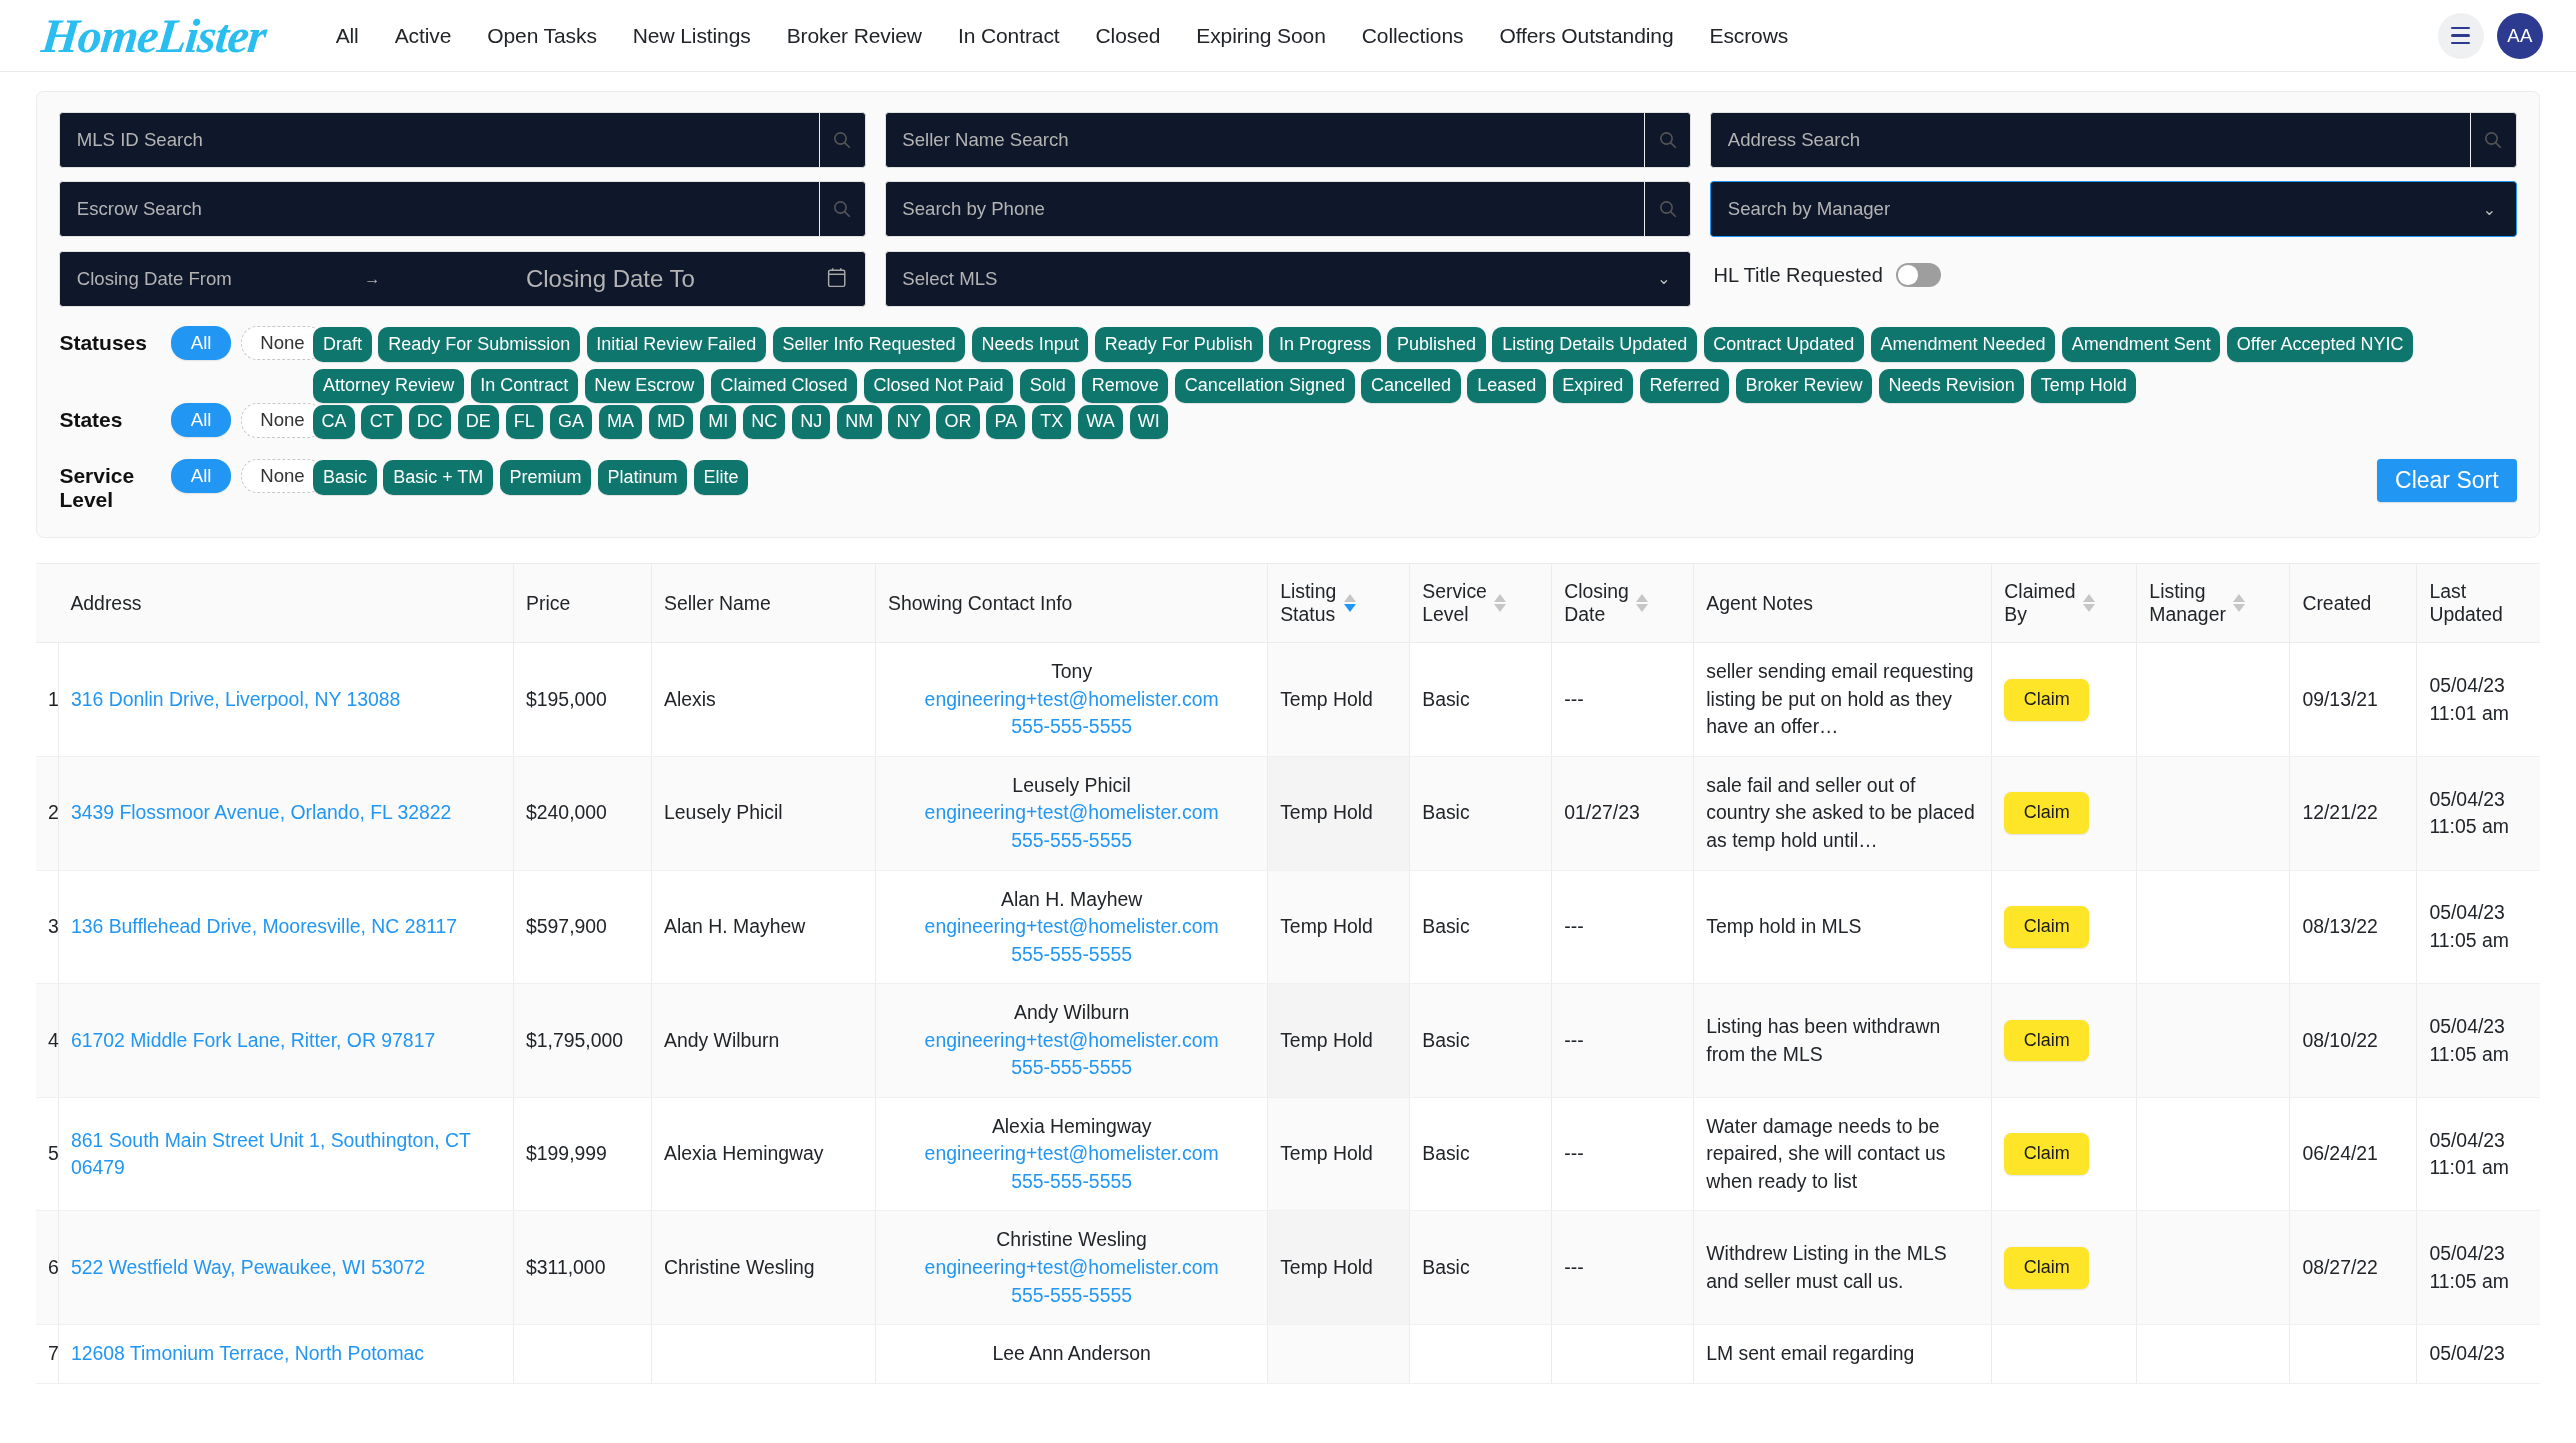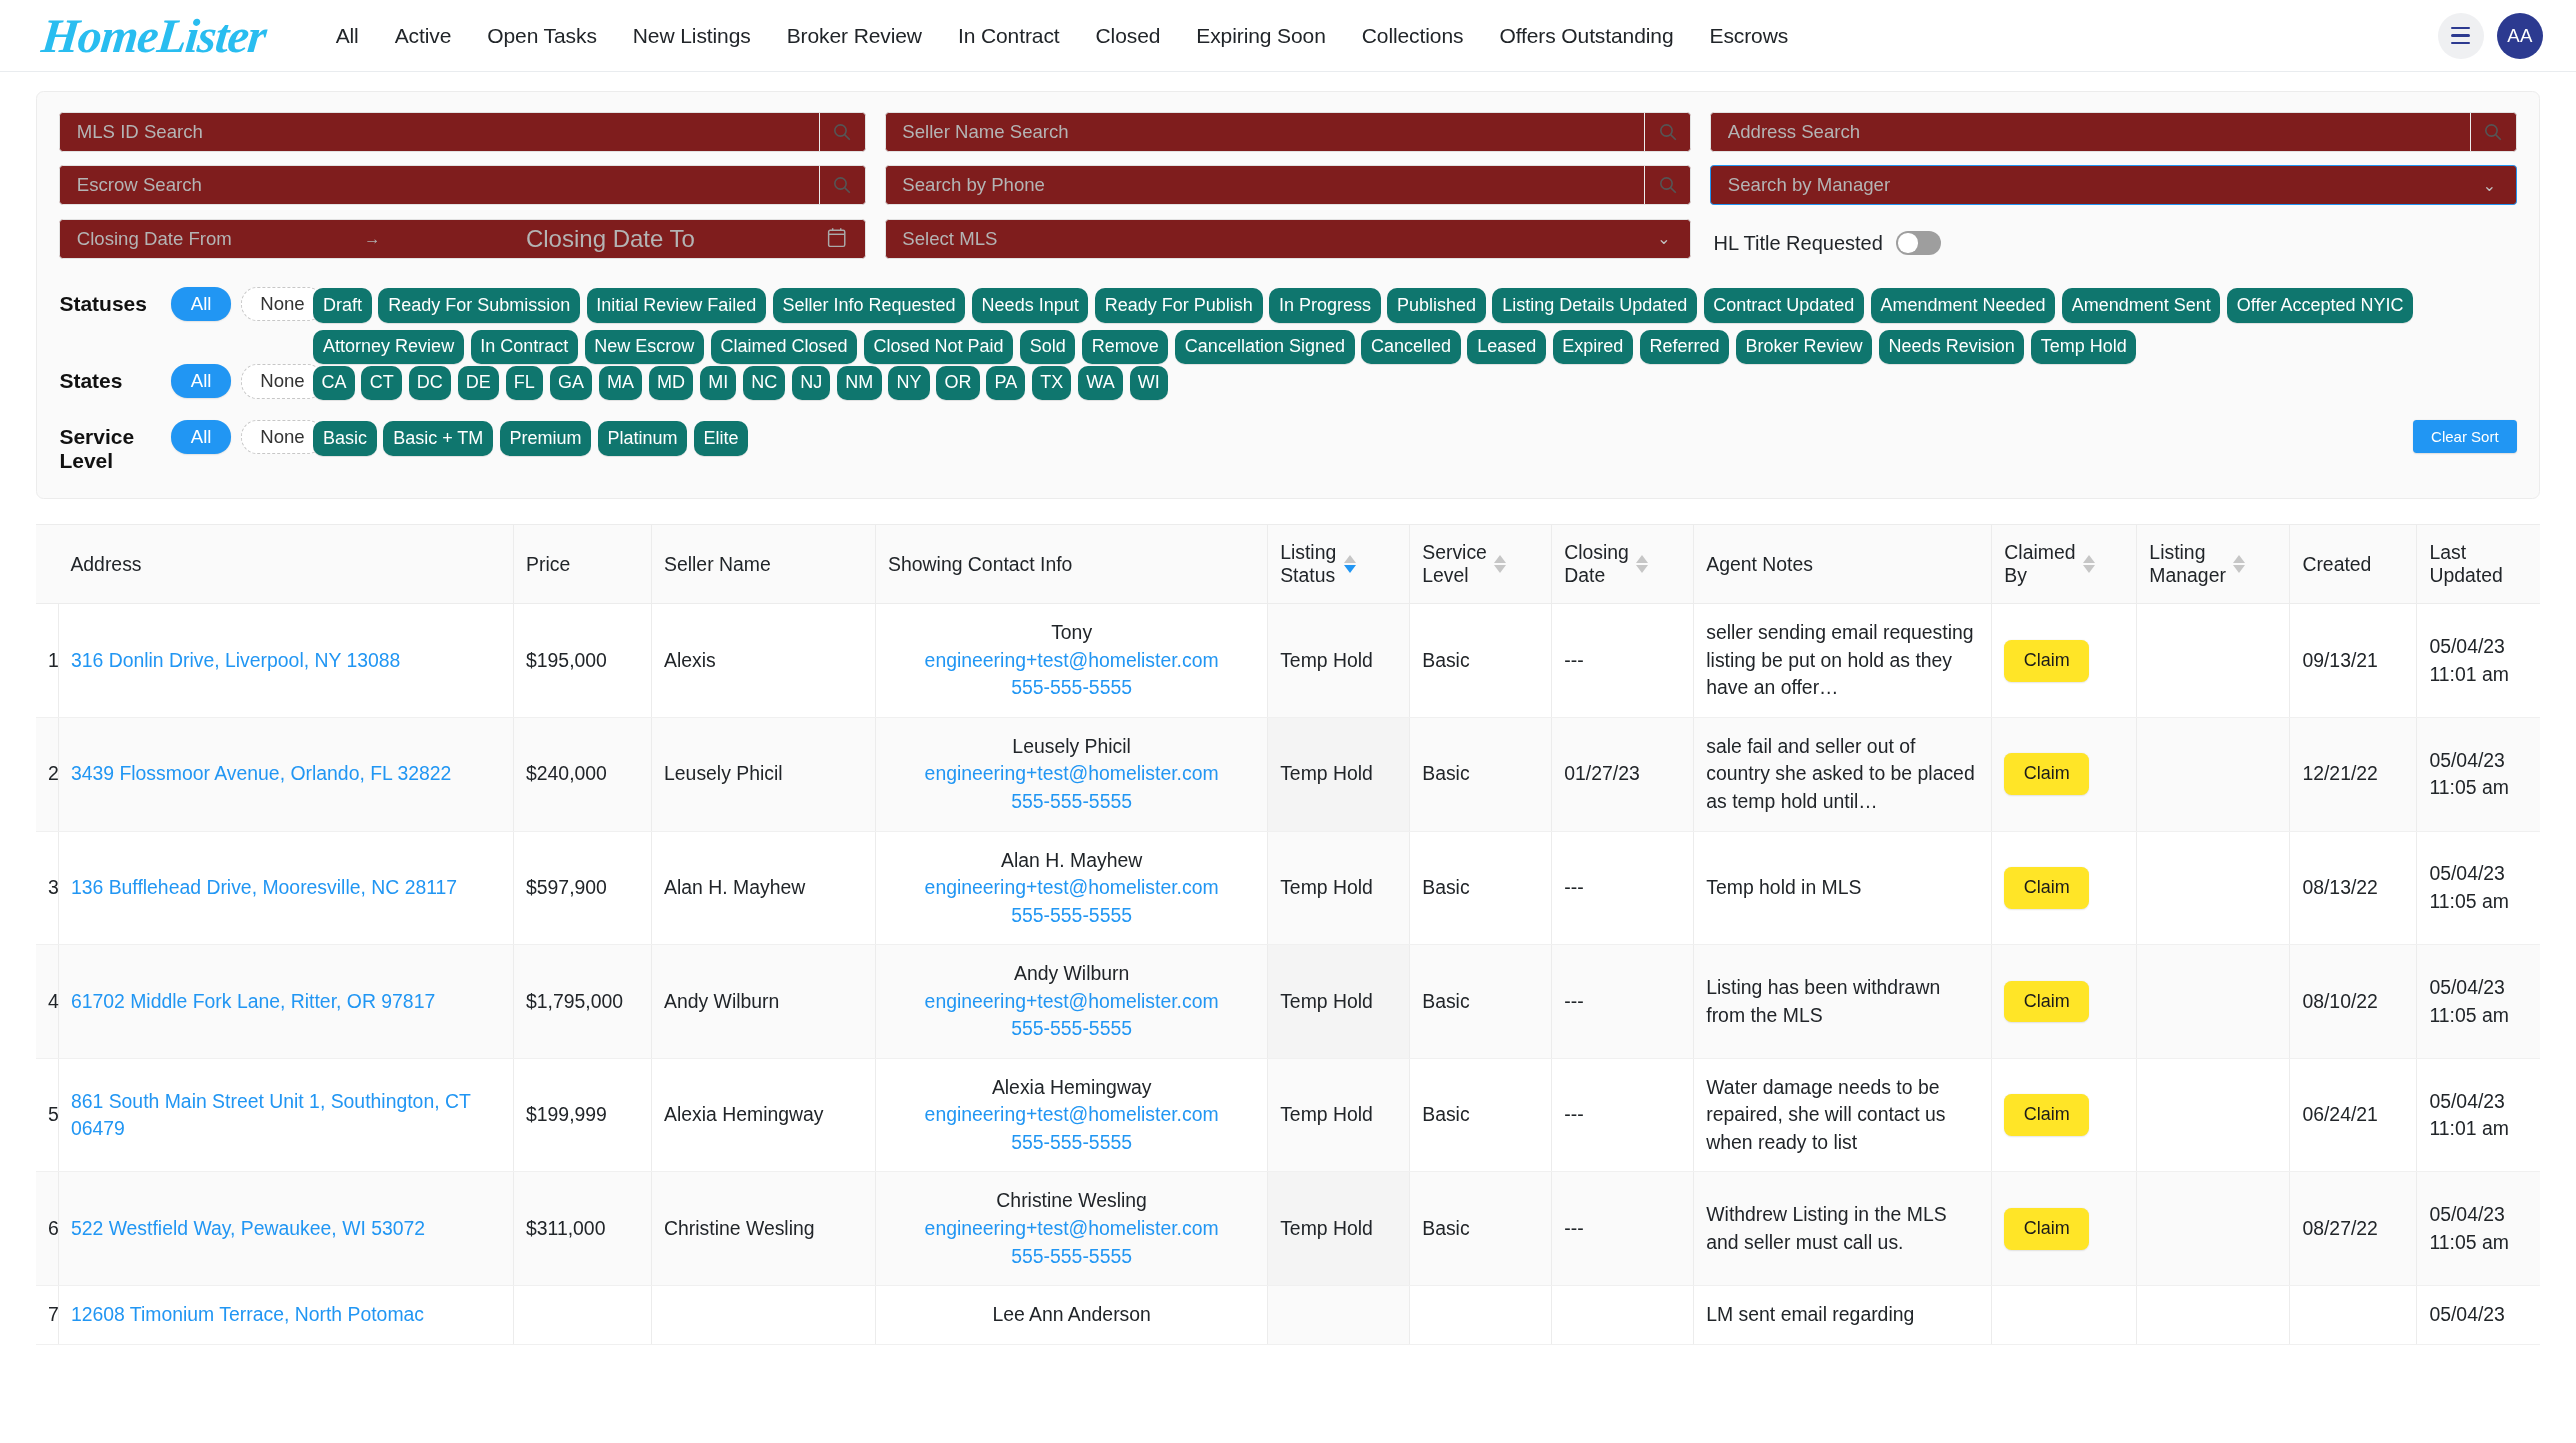--- a/index.html
+++ b/index.html
@@ -79,22 +79,22 @@
     padding: 19.4px 22.4px 25px 22.4px;
   }
   .search-grid {
     display: grid;
     grid-template-columns: 1fr 1fr 1fr;
     gap: 13.4px 19.4px;
   }
   .field {
     display: flex;
     align-items: center;
-    height: 40px;
-    background: #7f1d1d;
+    height: 56px;
+    background: #0f172a;
     border: 0.7px solid #e2e2e2;
     border-radius: 3.7px;
     padding: 0 0 0 16.4px;
     position: relative;
   }
   .field.focused { border: 1.5px solid #2196f3; }
   .field-text {
     flex: 1;
     font-size: 18.6px;
     color: #b4b4b4;
@@ -169,21 +169,21 @@
     padding: 7.5px 9.7px 9px 9.7px;
     border-radius: 10px; cursor: pointer;
     white-space: nowrap;
     box-shadow: 0 0.7px 0.7px rgba(0,0,0,.10);
   }
   .chip.state { padding: 7.5px 8.2px 9px 8.2px; }
   .row-flex { display: flex; align-items: flex-start; width: 100%; }
   .clear-sort {
     margin-left: auto;
     background: #2196f3; color: #fff;
-    font-size: 15px; border-radius: 3.7px;
+    font-size: 23px; border-radius: 3.7px;
     padding: 8.2px 18px; cursor: pointer;
     white-space: nowrap; align-self: flex-start;
     box-shadow: 0 0.7px 1.5px rgba(0,0,0,.12);
   }
 
   
   .table-wrap { margin: 25px 36px 0 36px; }
   table.listings {
     width: 100%;
     border-collapse: collapse;

